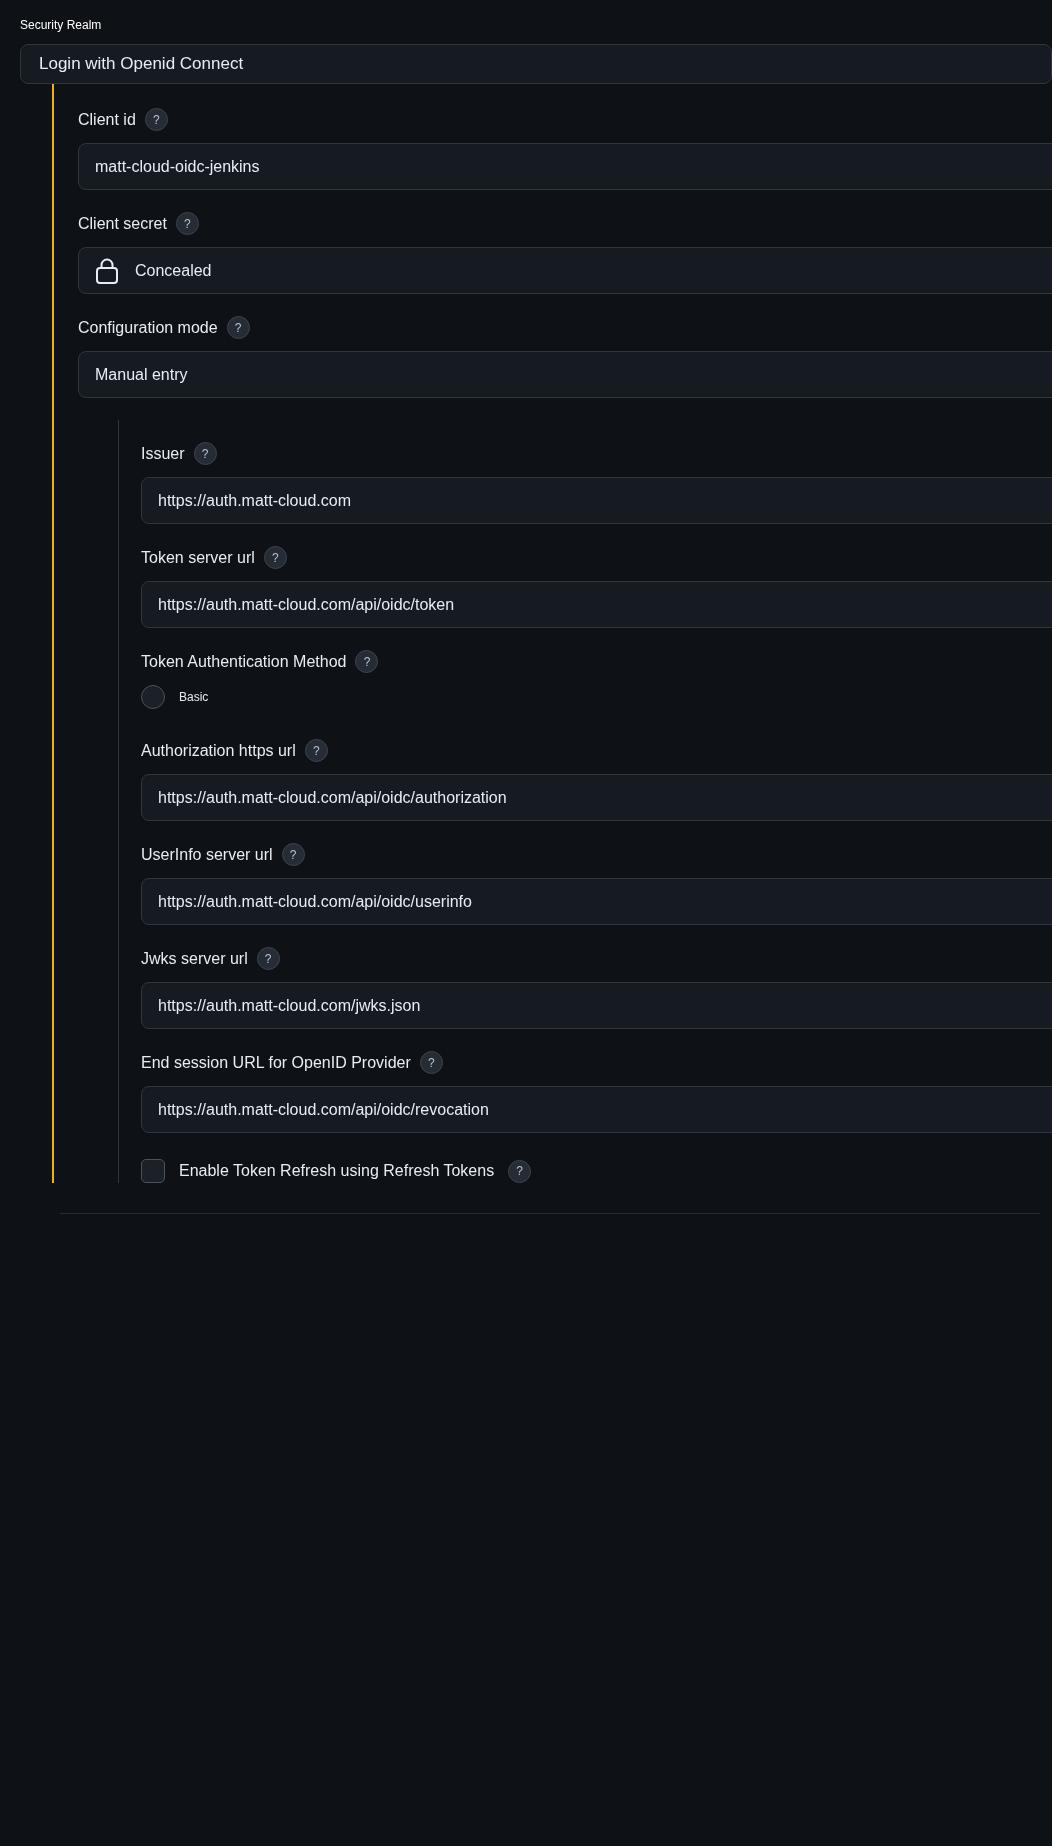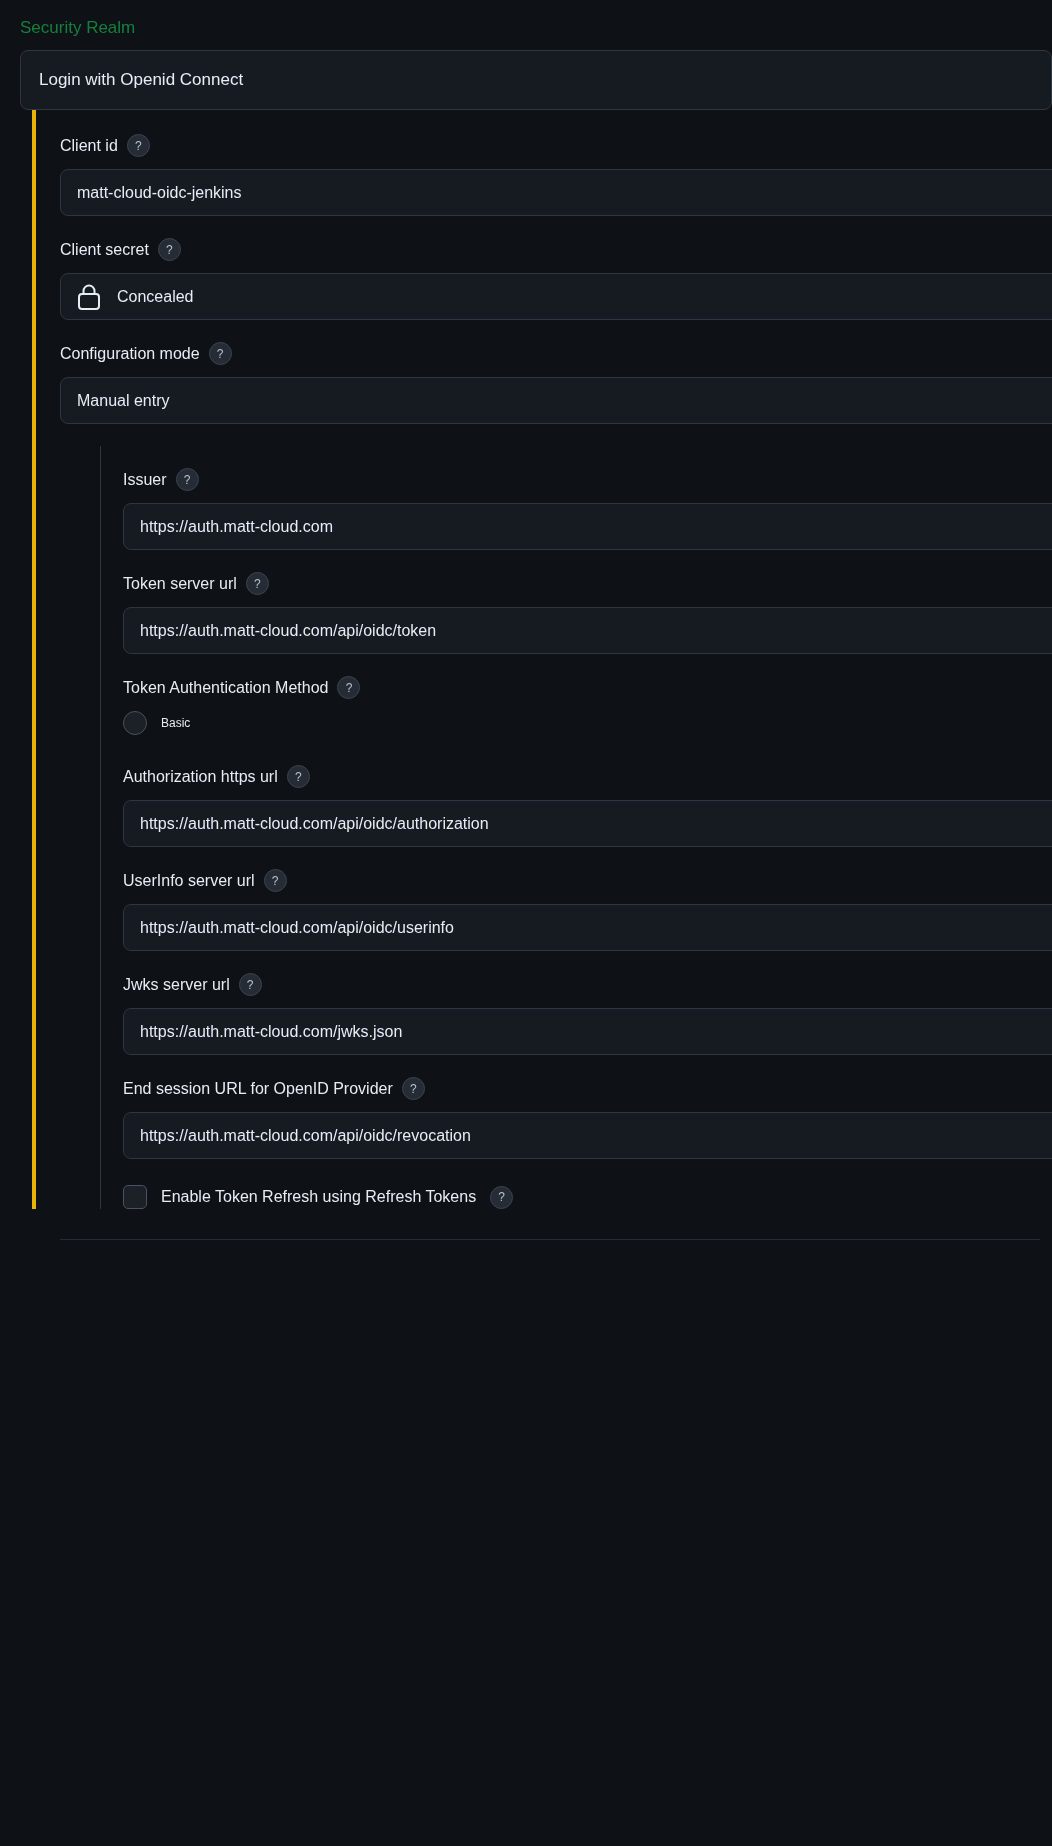--- a/index.html
+++ b/index.html
@@ -12,42 +12,42 @@
   body {
     width: 1052px;
     min-height: 1846px;
     position: relative;
     -webkit-font-smoothing: antialiased;
   }
   .page {
     padding: 0;
   }
   .section-title {
-    font-size: 17px;
-    color: #15803d;
+    font-size: 12px;
+    color: #ffffff;
     padding: 18px 10px 12px 20px;
     font-weight: 400;
   }
   .realm-select {
     margin: 0 0 0 20px;
-    height: 60px;
+    height: 40px;
     border: 1px solid #30363d;
     border-radius: 8px;
     background: #161b22;
     display: flex;
     align-items: center;
     padding-left: 18px;
     font-size: 17px;
     color: #e6edf3;
     box-sizing: border-box;
     width: 1032px;
   }
   .realm-body {
-    margin-left: 32px;
-    border-left: 4px solid #eab308;
+    margin-left: 52px;
+    border-left: 2px solid #eab308;
     padding: 24px 0 0 24px;
     box-sizing: border-box;
   }
   .field {
     margin-bottom: 22px;
   }
   .field-label {
     display: flex;
     align-items: center;
     gap: 9px;

